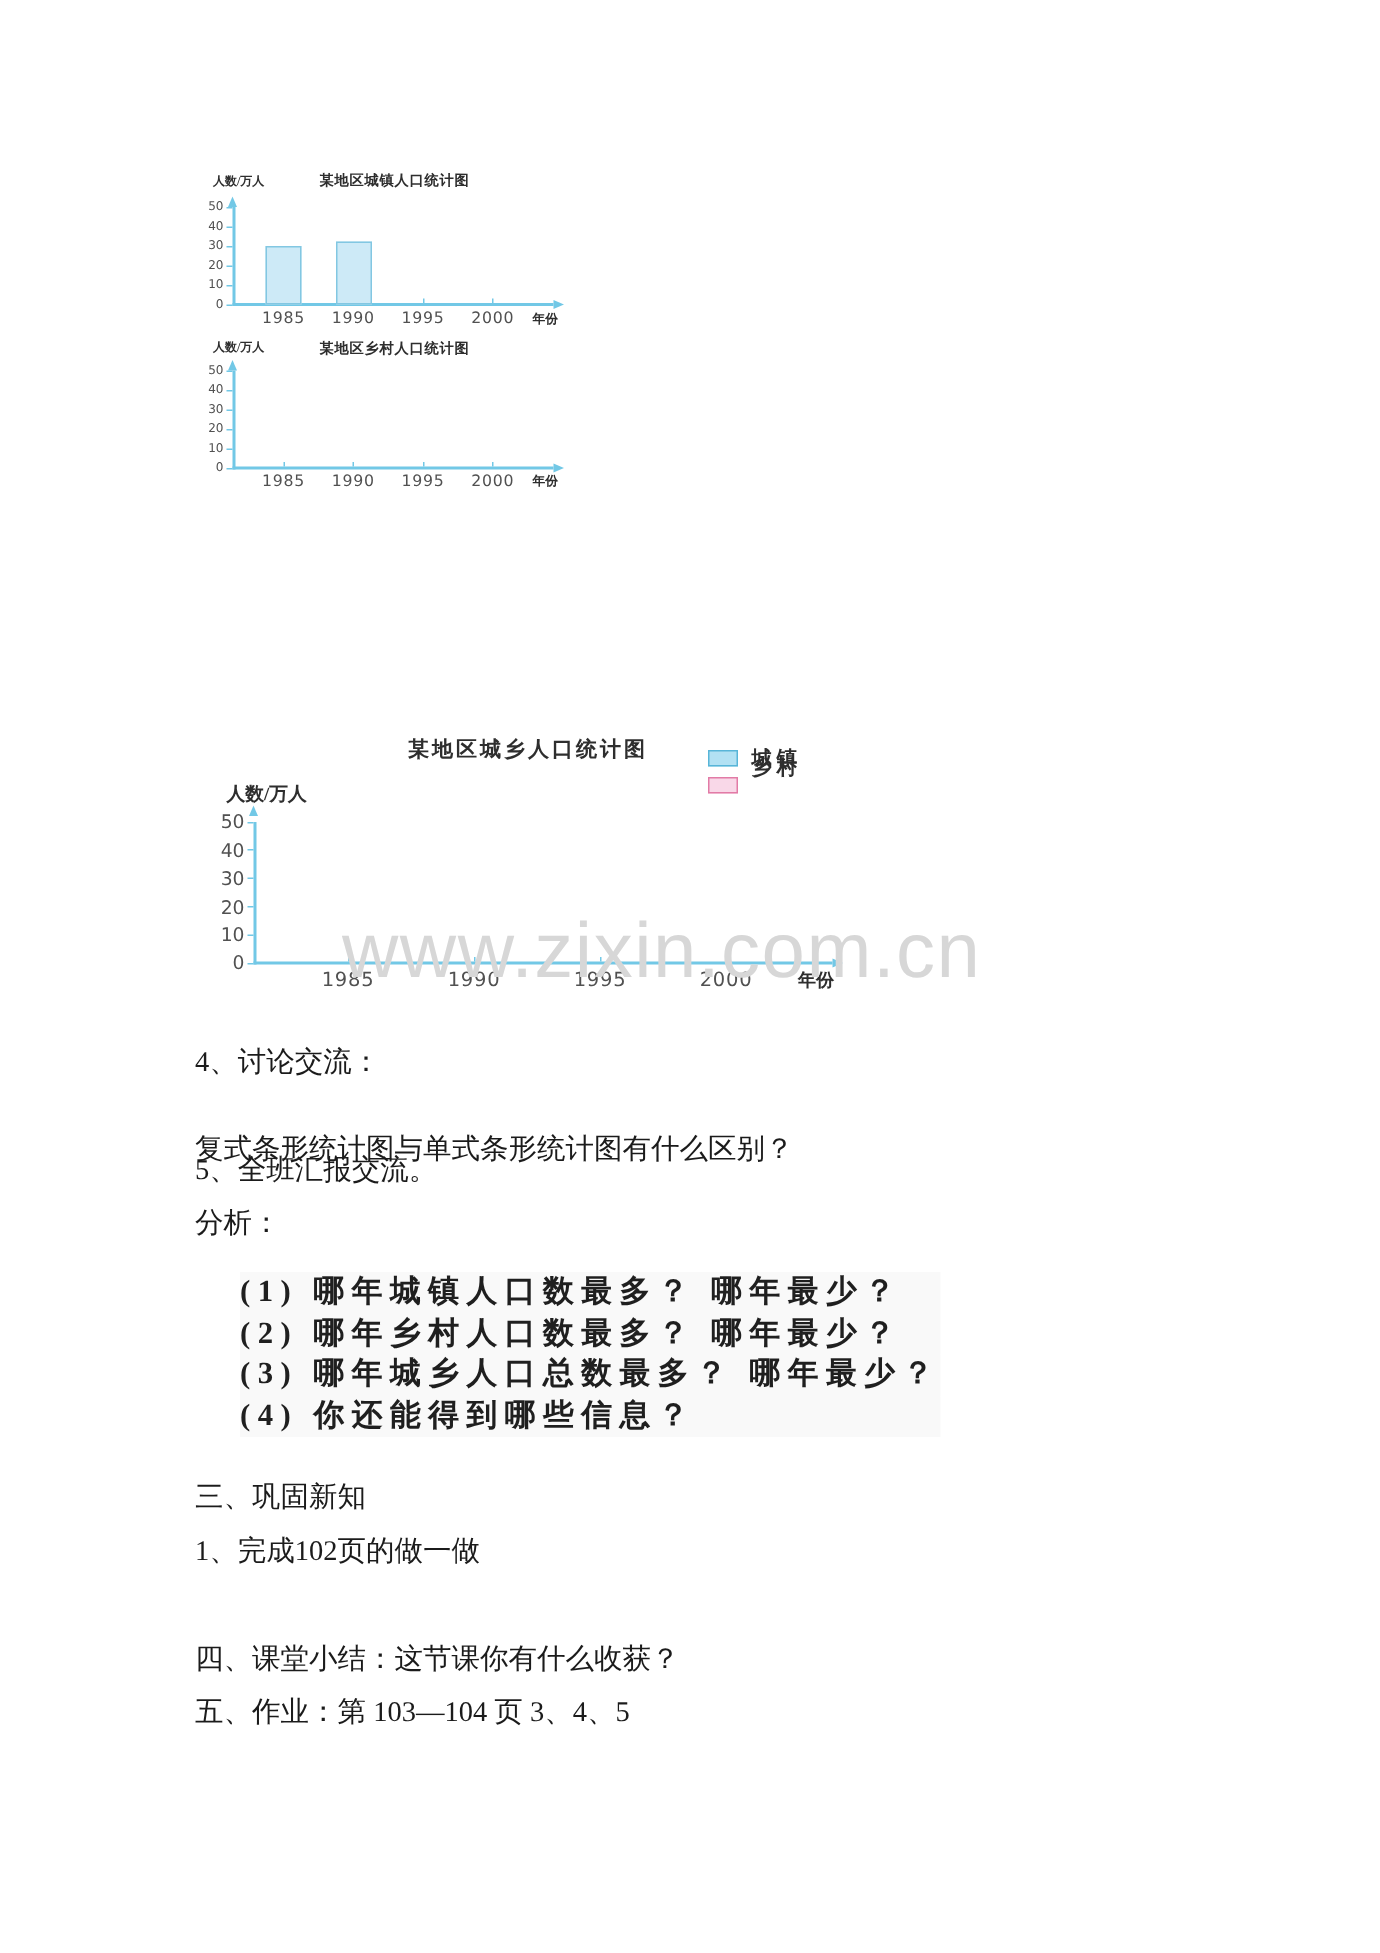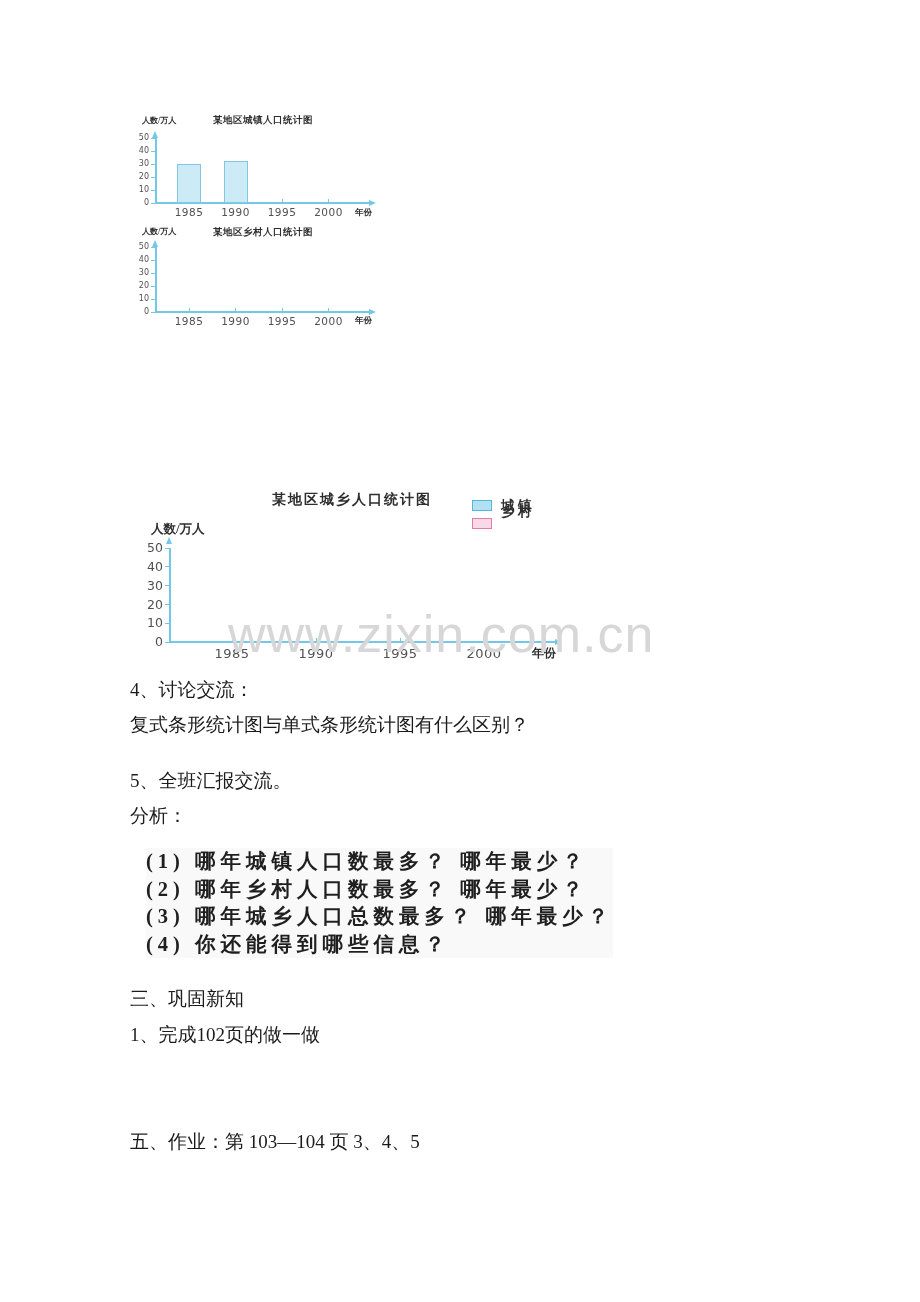--- a/index.html
+++ b/index.html
@@ -3,33 +3,33 @@
 <meta charset="utf-8">
 <style>
   html,body{margin:0;padding:0;background:#ffffff;}
   .page{position:relative;width:920px;height:1302px;background:#ffffff;overflow:hidden;
         font-family:"Liberation Serif","DejaVu Serif",serif;color:#1b1b1b;}
   
   .body-text{position:absolute;left:130px;margin:0;font-size:19px;line-height:24px;white-space:nowrap;}
   #para-2{top:329px;width:672px;line-height:37px;white-space:normal;text-align:justify;}
   #para-3{top:405px;}
   #para-banshu{top:441px;}
-  #para-4{top:678px;}
-  #para-fushi{top:713px;}
+  #para-4{top:697px;}
+  #para-fushi{top:755px;}
   #para-5{top:769px;}
   #para-fenxi{top:804px;}
   #line-s3{top:987px;}
   #line-s3-1{top:1023px;}
   #line-s3-2{top:1059px;}
   #line-s4{top:1095px;}
   #line-s5{top:1130px;}
   
   .questions{position:absolute;left:146px;top:848px;font-size:20.5px;line-height:27.5px;
              font-weight:600;letter-spacing:5px;color:#1f1f1f;}
-  .q-line{white-space:nowrap;background:rgba(0,0,0,0.025);}
+  .q-line{white-space:nowrap;background:rgba(0,0,0,0.025);margin-left:14px;}
   
   .chart{position:absolute;}
   #chart-0{left:140px;top:105px;width:260px;height:115px;}
   #chart-1{left:140px;top:220px;width:260px;height:103px;}
   #chart-2{left:150px;top:483px;width:440px;height:192px;}
   .c-abs{position:absolute;}
   .c-title{font-weight:700;color:#2e2e2e;text-align:center;white-space:nowrap;}
   .c-ylabel{font-weight:700;color:#2e2e2e;white-space:nowrap;}
   .c-xlabel{font-weight:700;color:#2e2e2e;white-space:nowrap;}
   .c-tick{font-family:"DejaVu Sans","Liberation Sans",sans-serif;color:#515151;}
@@ -154,15 +154,16 @@
 
   <div class="questions">
     <div class="q-line">(1) 哪年城镇人口数最多？ 哪年最少？</div>
     <div class="q-line">(2) 哪年乡村人口数最多？ 哪年最少？</div>
     <div class="q-line">(3) 哪年城乡人口总数最多？ 哪年最少？</div>
     <div class="q-line">(4) 你还能得到哪些信息？</div>
   </div>
 
   <p class="body-text" id="line-s3">三、巩固新知</p>
   <p class="body-text" id="line-s3-1">1、完成102页的做一做</p>
+  <p class="body-text" id="line-s4">四、课堂小结：这节课你有什么收获？</p>
   <p class="body-text" id="line-s5">五、作业：第 103—104 页 3、4、5</p>
 
 </div>
 
 </body></html>

